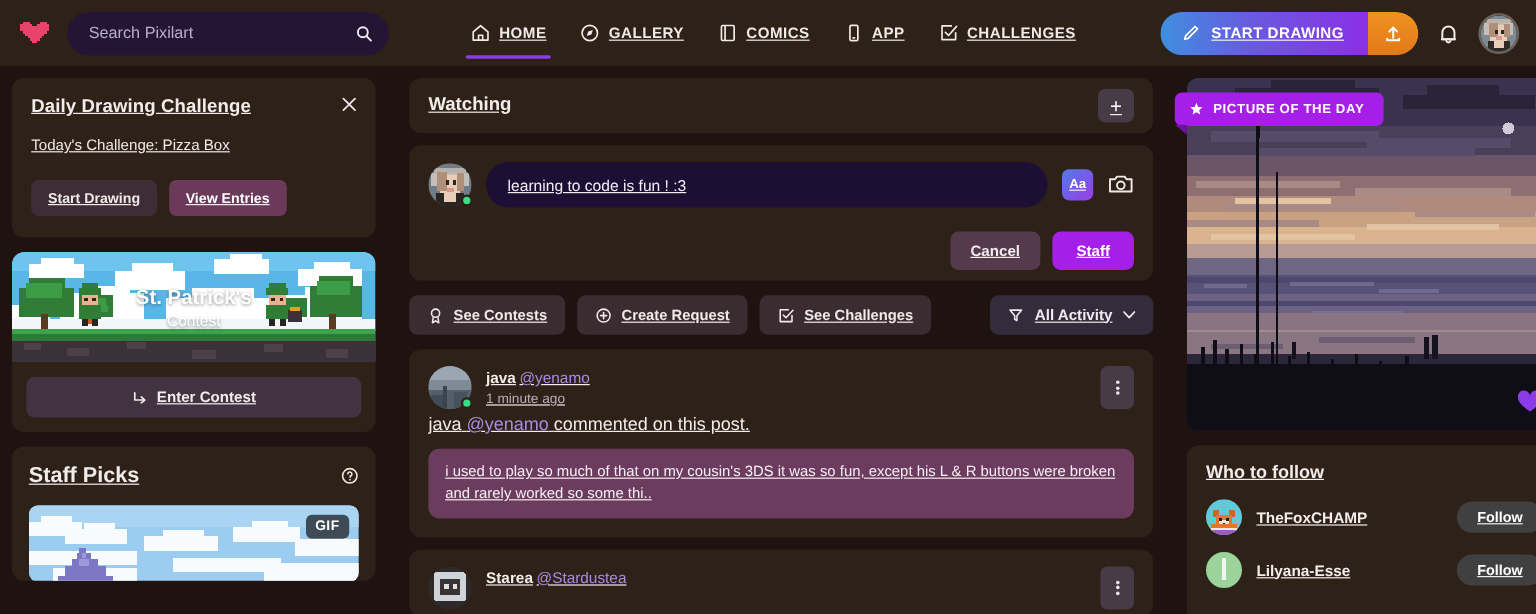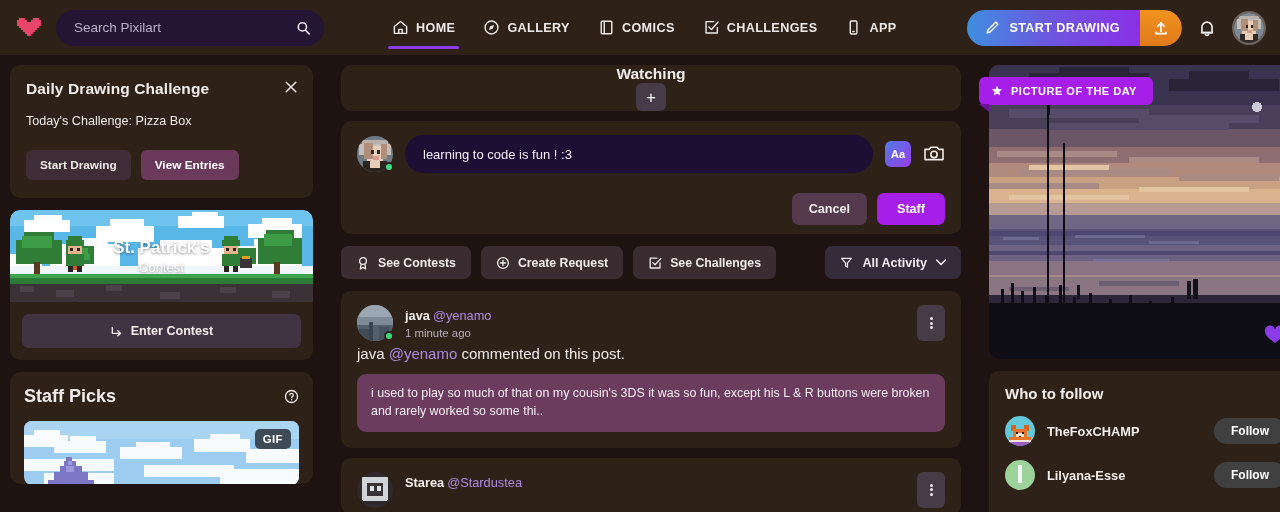--- a/index.html
+++ b/index.html
@@ -3,21 +3,21 @@
 <meta charset="utf-8">
 <style>
   * { box-sizing: border-box; margin: 0; padding: 0; }
   html, body {
     width: 1280px; height: 512px;
     background: #1e1310;
     font-family: "Liberation Sans", sans-serif;
     overflow: hidden;
     color: #f2eceb;
   }
-  .app { width: 1280px; height: 512px; position: relative; }
+  .app { width: 1280px; height: 512px; position: relative; text-decoration: underline; }
 
   
   .topnav {
     height: 55px; width: 100%;
     background: #2e2117;
     display: flex; align-items: center;
     padding: 0 14px;
     position: relative;
   }
   .logo {
@@ -179,21 +179,20 @@
     font-size: 11.5px; font-weight: bold;
     padding: 4px 8px; border-radius: 5px;
     letter-spacing: .4px;
   }
 
   
   .watching {
     height: 46px; padding: 0 16px;
     display: flex; align-items: center; justify-content: space-between;
     margin-bottom: 10px;
-    flex-direction: column;
   }
   .watching-title { font-size: 15.5px; font-weight: bold; }
   .plus-btn {
     width: 30px; height: 28px; border-radius: 6px;
     background: #463b46; color: #fff;
     display: flex; align-items: center; justify-content: center;
     font-size: 17px; cursor: pointer; line-height: 1;
   }
   .composer { padding: 14px 16px 9px 16px; margin-bottom: 12px; }
   .composer-row { display: flex; align-items: center; gap: 12px; }
@@ -393,34 +392,34 @@
           <svg viewBox="0 0 18 18" width="17" height="17" fill="none" stroke="#f0eae8" stroke-width="1.5" stroke-linejoin="round">
             <rect x="3.4" y="2.4" width="11.2" height="13.2" rx="1"></rect>
               <line x1="6.6" y1="2.4" x2="6.6" y2="15.6"></line>
           </svg>
         </span>
         <span>COMICS</span>
       </div>
       <div class="nav-item">
         <span class="nav-ico">
           <svg viewBox="0 0 18 18" width="17" height="17" fill="none" stroke="#f0eae8" stroke-width="1.5" stroke-linejoin="round">
+            <rect x="5.6" y="2.2" width="7" height="13.6" rx="1.2"></rect>
+              <line x1="8.4" y1="13.3" x2="9.6" y2="13.3" stroke-width="1.6" stroke-linecap="round"></line>
+          </svg>
+        </span>
+        <span>APP</span>
+      </div>
+      <div class="nav-item">
+        <span class="nav-ico">
+          <svg viewBox="0 0 18 18" width="17" height="17" fill="none" stroke="#f0eae8" stroke-width="1.5" stroke-linejoin="round">
             <path d="M15.2 8.4 V14.8 H3.2 V2.8 H12"></path>
               <path d="M6.2 8.4 L9 11.2 L16 3.2" stroke-linecap="round"></path>
           </svg>
         </span>
         <span>CHALLENGES</span>
-      </div>
-      <div class="nav-item">
-        <span class="nav-ico">
-          <svg viewBox="0 0 18 18" width="17" height="17" fill="none" stroke="#f0eae8" stroke-width="1.5" stroke-linejoin="round">
-            <rect x="5.6" y="2.2" width="7" height="13.6" rx="1.2"></rect>
-              <line x1="8.4" y1="13.3" x2="9.6" y2="13.3" stroke-width="1.6" stroke-linecap="round"></line>
-          </svg>
-        </span>
-        <span>APP</span>
       </div>
     </div>
 
     <div class="nav-right">
       <div class="start-drawing">
         <div class="sd-main">
           <span>
             <svg viewBox="0 0 16 16" width="15" height="15" fill="none" stroke="#ffffff" stroke-width="1.5" stroke-linejoin="round">
               <path d="M11.6 2.2 L13.8 4.4 L5.4 12.8 L2.4 13.6 L3.2 10.6 Z"></path>
             </svg>

